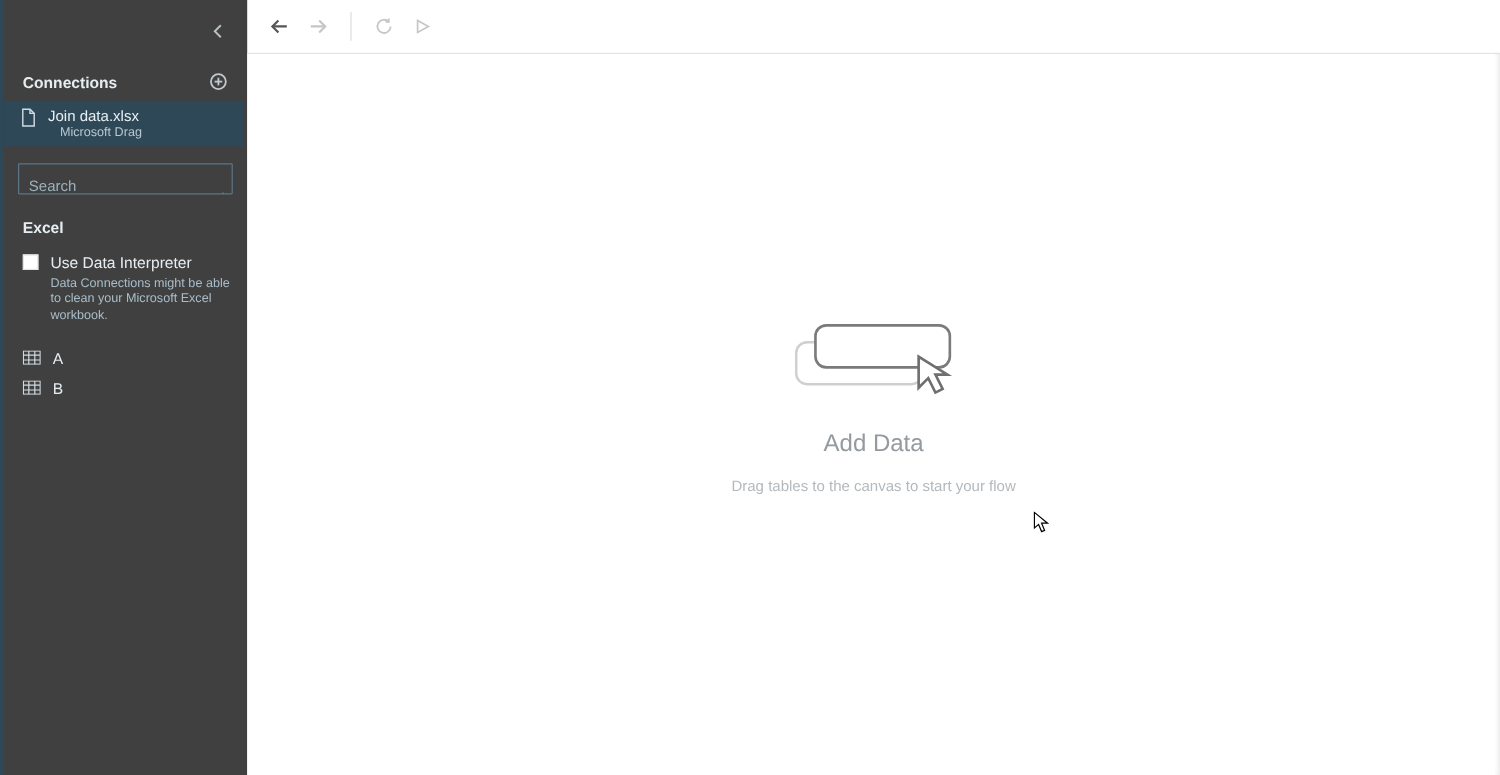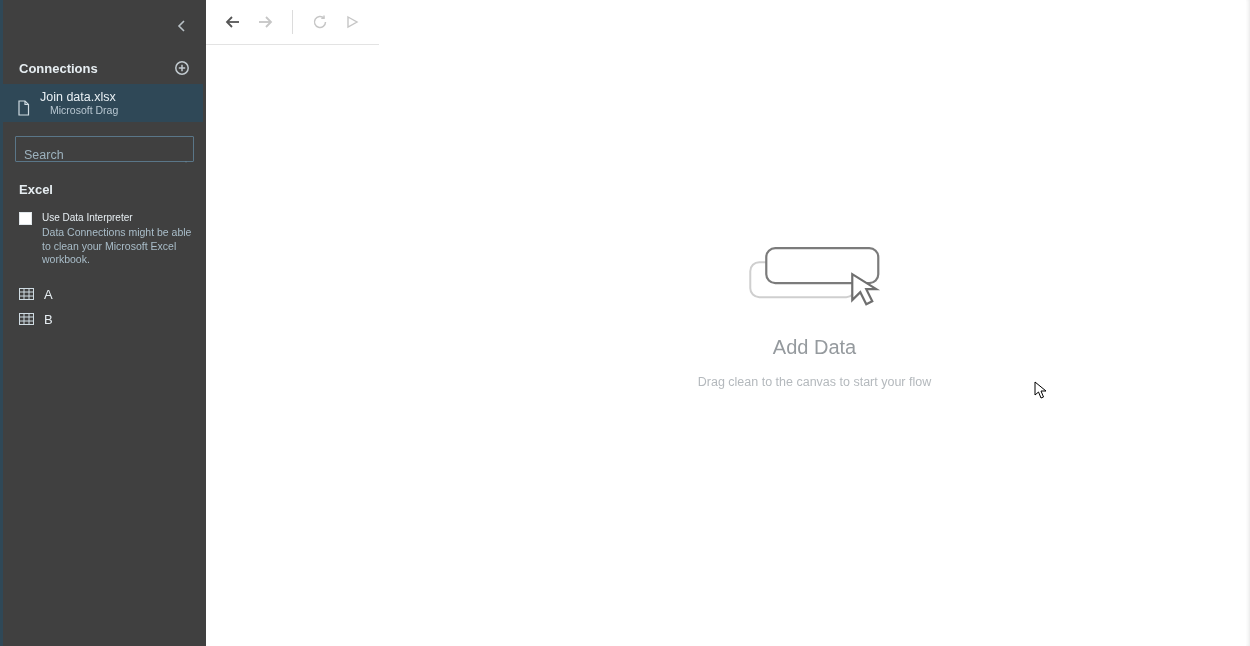--- a/index.html
+++ b/index.html
@@ -54,21 +54,21 @@
     .connections-header .plus {
       width: 16px;
       height: 16px;
       cursor: pointer;
       opacity: 0.85;
     }
     .connection-item {
       background: #2f4857;
       padding: 6px 10px 6px 14px;
       display: flex;
-      align-items: flex-end;
+      align-items: flex-start;
       gap: 10px;
       cursor: pointer;
       margin: 0 3px 0 0;
     }
     .file-icon {
       width: 13px;
       height: 16px;
       flex-shrink: 0;
     }
     .connection-item .texts {
@@ -130,21 +130,21 @@
       background: #fff;
       flex-shrink: 0;
       margin-top: 1px;
       cursor: pointer;
     }
     .interpreter .labelcol {
       display: flex;
       flex-direction: column;
     }
     .interpreter .lbl {
-      font-size: 10px;
+      font-size: 13px;
       color: #e6edf1;
       line-height: 1.3;
     }
     .interpreter .hint {
       font-size: 10.5px;
       color: #a9bdc9;
       line-height: 1.25;
       margin-top: 2px;
     }
     .table-list {
@@ -160,21 +160,21 @@
     }
     .grid-icon {
       width: 15px;
       height: 12px;
       flex-shrink: 0;
     }
     
     .main {
       flex: 1;
       display: flex;
-      flex-direction: row;
+      flex-direction: column;
       position: relative;
       overflow: hidden;
     }
     .toolbar {
       height: 45px;
       display: flex;
       align-items: center;
       padding: 0 14px;
       gap: 6px;
       border-bottom: 1px solid #e3e3e3;
@@ -367,21 +367,21 @@
         <div class="canvas-illus">
           <svg viewBox="0 0 140 70" fill="none">
             <rect x="6" y="20" width="105" height="35" rx="9" fill="none" stroke="#cfcfcf" stroke-width="2"></rect>
             <rect x="22" y="6" width="112" height="35" rx="9" fill="#ffffff" stroke="#7b7b7b" stroke-width="2.2"></rect>
             <g stroke="#6f6f6f" stroke-width="2.2" fill="#ffffff">
               <polygon points="108,32 108,58 116,50 122,62 128,59 122,47 132,47"></polygon>
             </g>
           </svg>
         </div>
         <div class="canvas-title">Add Data</div>
-        <div class="canvas-sub">Drag clean to the canvas to start your flow</div>
+        <div class="canvas-sub">Drag tables to the canvas to start your flow</div>
       </div>
       <div class="edge-shadow-right"></div>
 
       <svg class="cursor" viewBox="0 0 14 18">
         <polygon points="1,1 1,14 4.5,11 7,17 9.5,16 7,10 12,10" fill="#ffffff" stroke="#000000" stroke-width="1"></polygon>
       </svg>
     </div>
   </div>
 </div>
 

